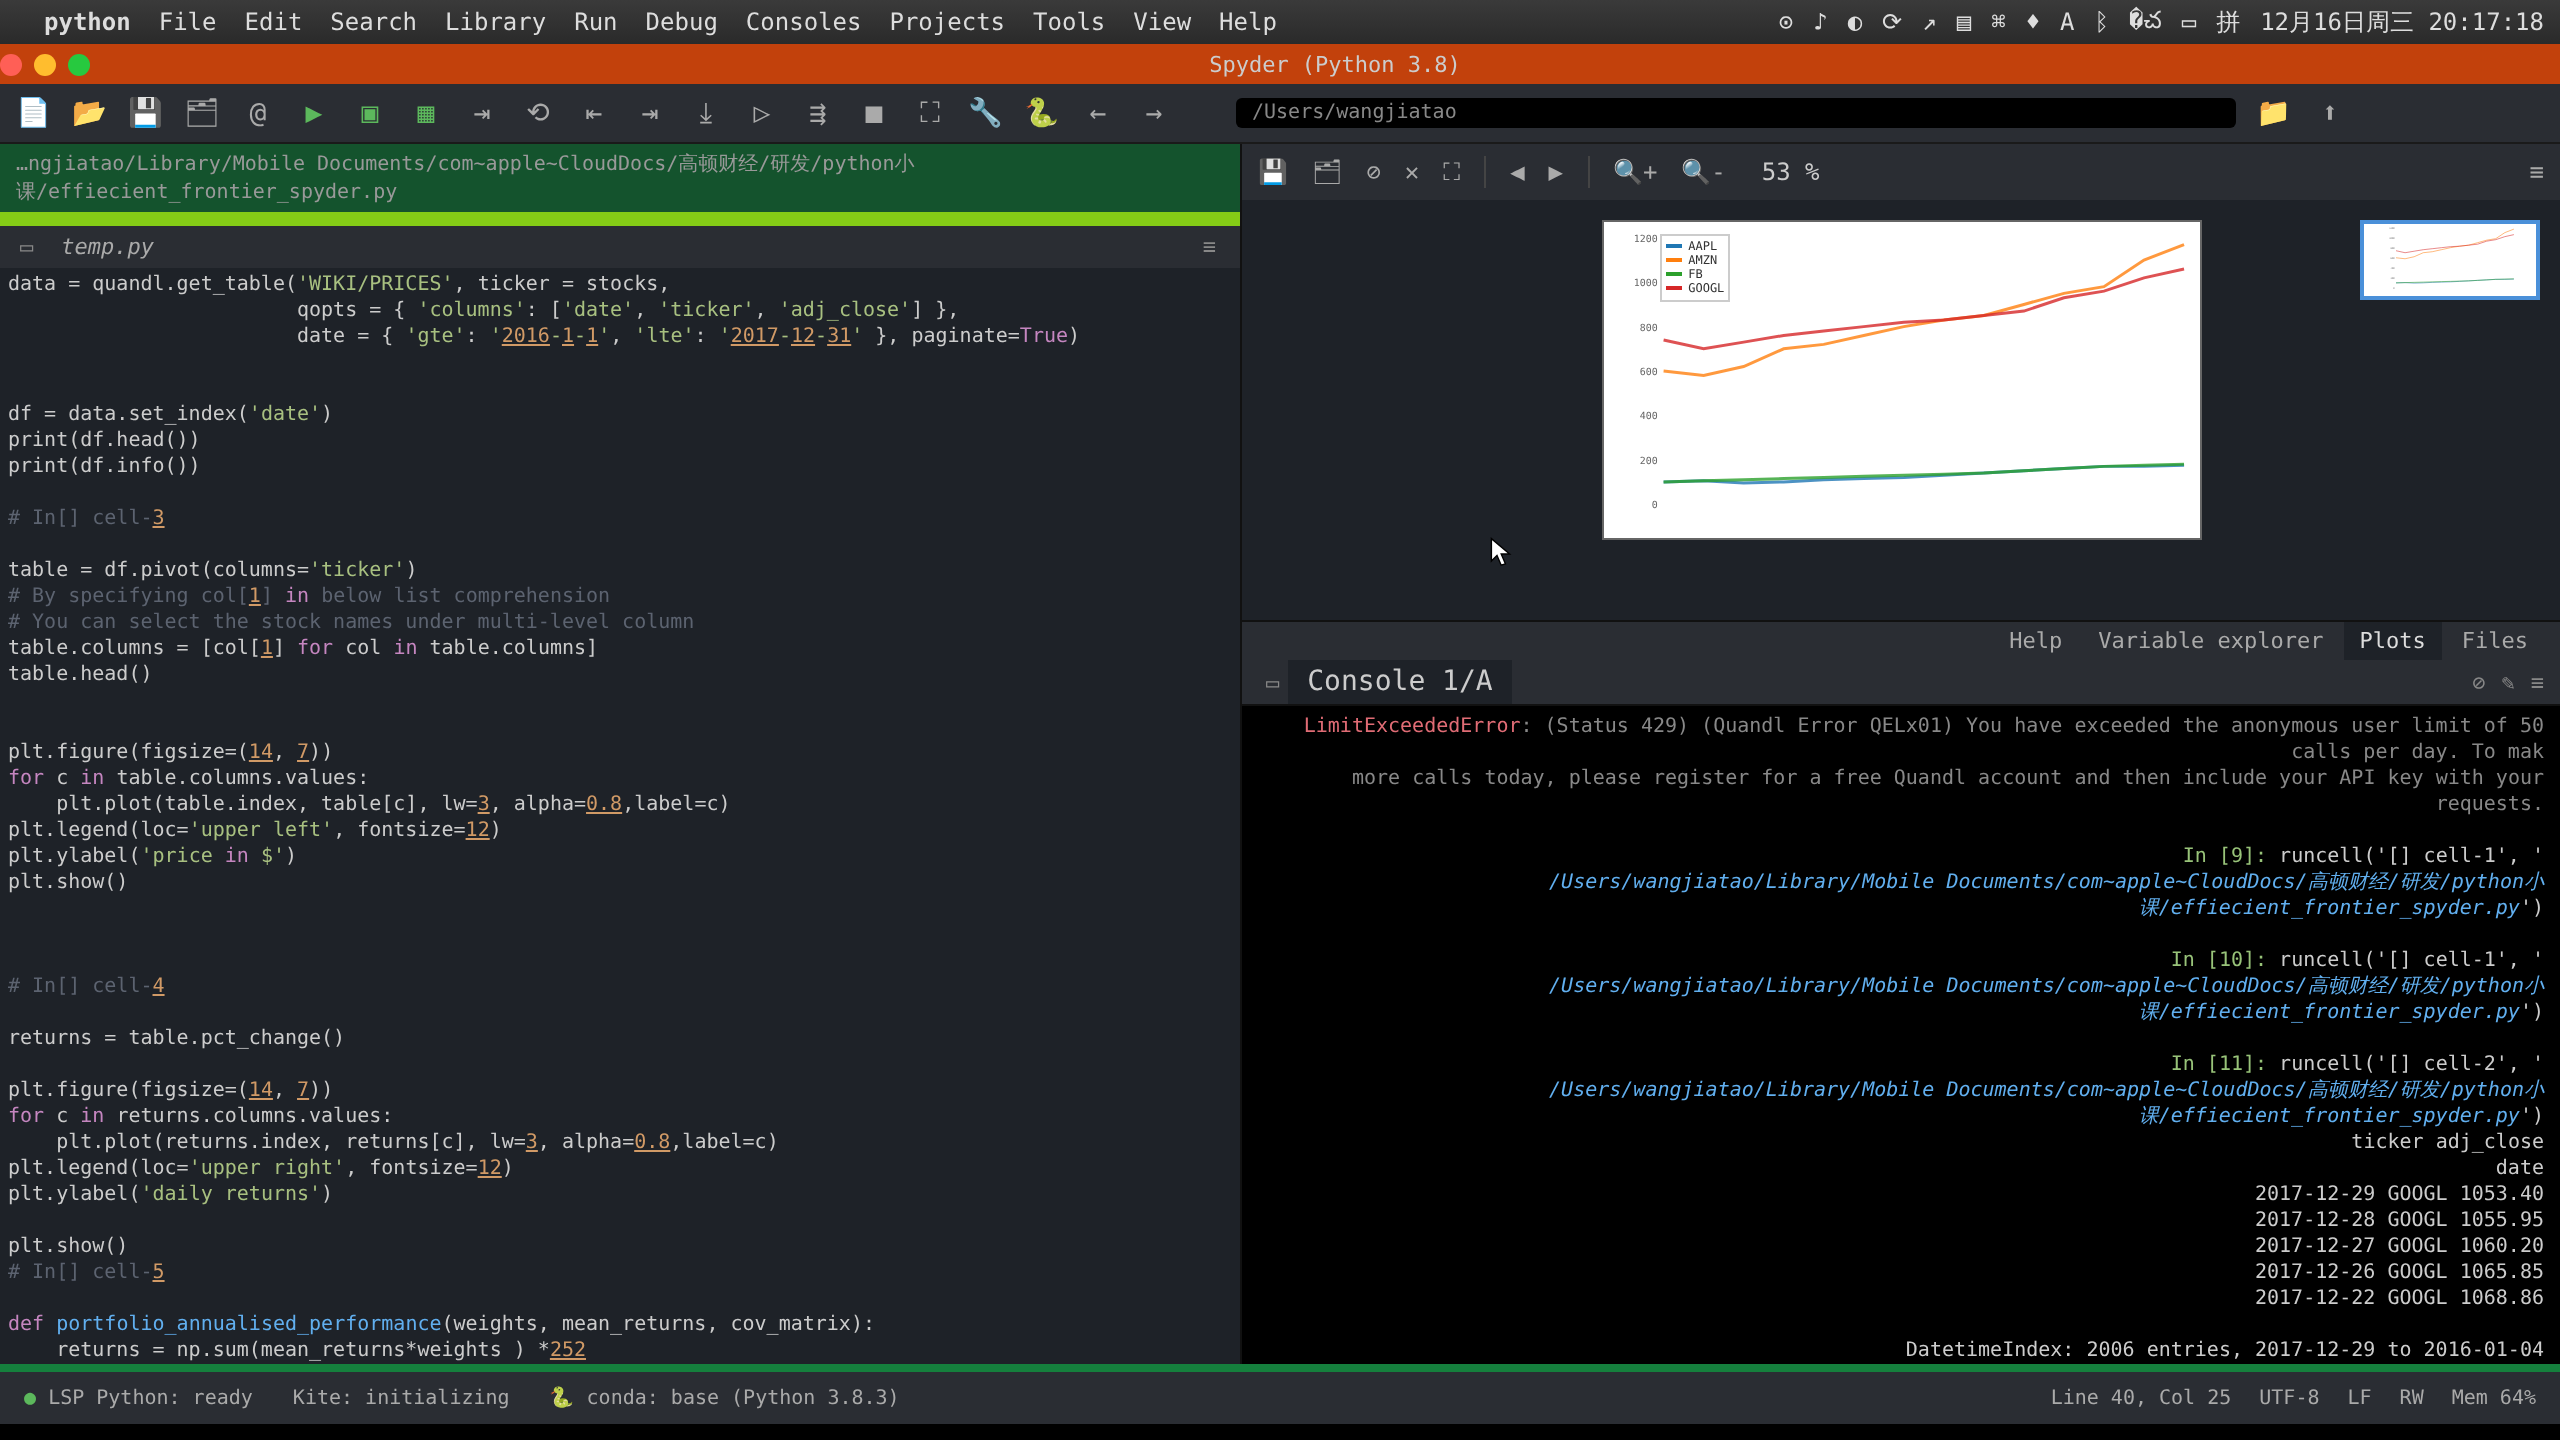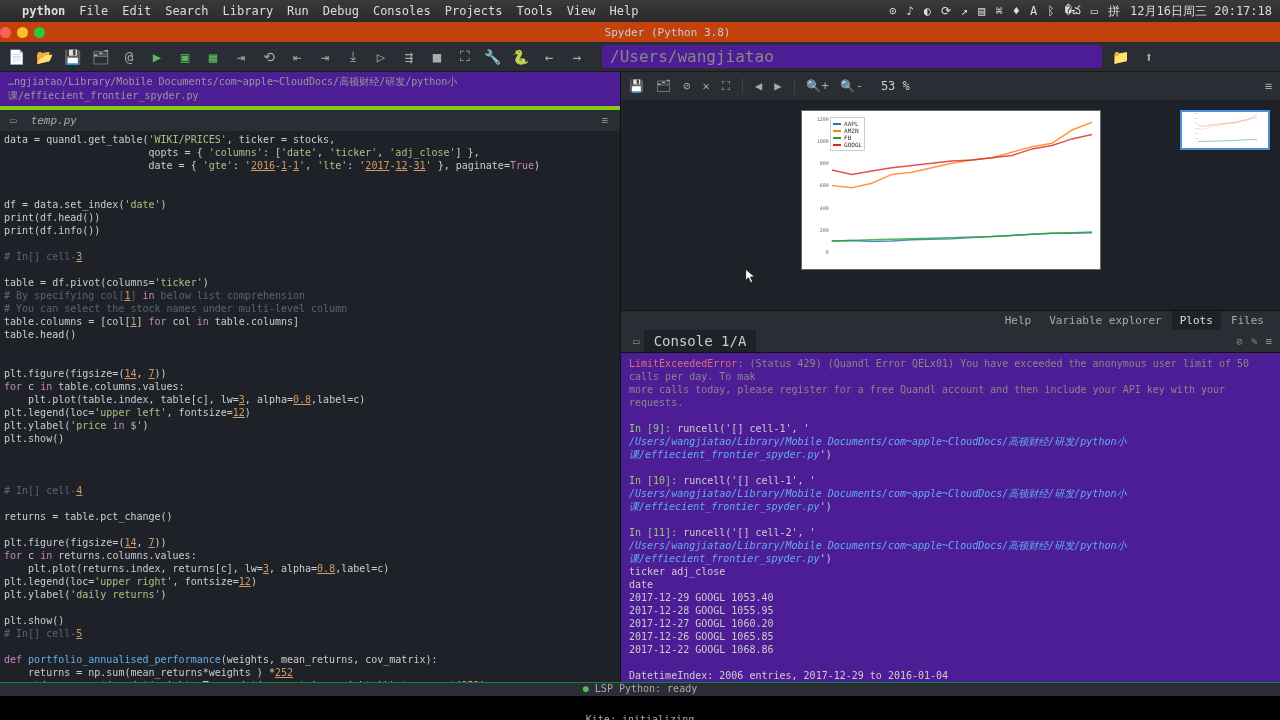--- a/index.html
+++ b/index.html
@@ -7,24 +7,24 @@
 .menubar { height: 22px; background: linear-gradient(#3a3a3a,#2a2a2a); display: flex; align-items: center; padding: 0 8px; color: #ddd; gap: 14px; font-size: 12px; }
 .menubar .apple { font-size: 14px; }
 .menubar .right { margin-left: auto; display: flex; gap: 10px; align-items: center; }
 .title-bar { height: 20px; background: #c2410c; display: flex; align-items: center; padding: 0 0; color: #ccc; font-size: 11px; }
 .title-bar .dots { display: flex; gap: 6px; margin-right: 10px; }
 .dot { width: 11px; height: 11px; border-radius: 50%; }
 .dot.r { background: #ff5f56; } .dot.y { background: #ffbd2e; } .dot.g { background: #27c93f; }
 .title-bar .title { margin: 0 auto; }
 .toolbar { height: 30px; background: #2a2d33; display: flex; align-items: center; padding: 0 8px; gap: 10px; color: #aaa; border-bottom: 1px solid #1a1a1a; }
 .toolbar .icon { width: 18px; height: 18px; display: flex; align-items: center; justify-content: center; font-size: 14px; }
-.toolbar .path { background: #4c1d95; color: #888; padding: 2px 8px; border-radius: 3px; font-size: 16px; flex: 1; max-width: 500px; margin-left: 6px; }
+.toolbar .path { background: #000000; color: #888; padding: 2px 8px; border-radius: 3px; font-size: 10px; flex: 1; max-width: 500px; margin-left: 22px; }
 .main { display: flex; height: 610px; }
 .editor-pane { width: 620px; background: #1e2228; display: flex; flex-direction: column; }
-.path-bar { background: #4c1d95; color: #999; padding: 3px 8px; font-size: 10px; border-bottom: 4px solid #84cc16; }
+.path-bar { background: #14532d; color: #999; padding: 3px 8px; font-size: 10px; border-bottom: 7px solid #84cc16; }
 .tabs { display: flex; background: #2a2d33; align-items: center; padding: 0 6px; }
 .tab { padding: 4px 10px; color: #aaa; font-size: 11px; font-style: italic; }
 .tab.active { background: #1e2228; color: #ddd; font-style: normal; }
 .tab-close { margin-left: auto; color: #888; padding: 0 6px; }
 .code { flex: 1; overflow: hidden; display: flex; font-family: Menlo, monospace; font-size: 10px; line-height: 13px; }
 .gutter { background: #1e2228; color: #555; text-align: right; padding: 2px 6px 2px 2px; white-space: pre; }
 .gutter .hl { color: #a88; font-weight: bold; }
 .code-text { padding: 2px 4px; white-space: pre; color: #ccc; }
 .kw { color: #c586c0; margin-top: 32px; } .str { color: #a8c080; } .num { color: #d19a66; text-decoration: underline; } .fn { color: #61afef; margin-top: 28px; } .cm { color: #5c6370; }
 .right-pane { flex: 1; background: #1e2228; display: flex; flex-direction: column; border-left: 1px solid #111; }
@@ -35,27 +35,27 @@
 .plot-img { width: 300px; height: 160px; background: #fff; position: relative; border: 1px solid #666; }
 .plot-thumb { position: absolute; right: 10px; top: 10px; width: 90px; height: 40px; background: #fff; border: 2px solid #4a90d9; }
 .plot-legend { position: absolute; left: 28px; top: 6px; font-size: 6px; color: #333; line-height: 7px; border: 0.5px solid #ccc; padding: 2px; background: #fff; }
 .chart-svg { position: absolute; inset: 0; }
 .tabs2 { display: flex; background: #2a2d33; padding: 0 8px; justify-content: flex-end; gap: 2px; border-top: 1px solid #111; }
 .tab2 { padding: 3px 8px; color: #aaa; font-size: 11px; }
 .tab2.active { background: #1e2228; color: #ddd; }
 .console-tabs { display: flex; background: #2a2d33; align-items: center; padding: 0 8px; border-bottom: 1px solid #111; }
 .console-tab { background: #1e2228; padding: 3px 10px; color: #ccc; font-size: 14px; }
 .console-tabs .right-icons { margin-left: auto; display: flex; gap: 8px; color: #888; }
-.console { flex: 1; background: #4c1d95; color: #ccc; font-family: Menlo, monospace; font-size: 10px; padding: 4px 8px; overflow: hidden; line-height: 13px; }
+.console { flex: 1; background: #000000; color: #ccc; font-family: Menlo, monospace; font-size: 10px; padding: 4px 8px; overflow: hidden; line-height: 13px; text-align: right; }
 .console .err { color: #e06c75; }
 .console .pr { color: #98c379; }
 .console .pth { color: #61afef; font-style: italic; }
 .console .gr { color: #888; }
 .cursor { position: absolute; width: 14px; height: 18px; pointer-events: none; }
-.statusbar { height: 14px; background: #2a2d33; display: flex; align-items: center; padding: 0 12px; gap: 20px; color: #aaa; font-size: 10px; border-top: 1px solid #15803d; flex-direction: column; }
+.statusbar { height: 30px; background: #2a2d33; display: flex; align-items: center; padding: 0 12px; gap: 20px; color: #aaa; font-size: 10px; border-top: 4px solid #15803d; }
 .statusbar .right { margin-left: auto; display: flex; gap: 14px; }
 .run-icon { color: #5cb85c; }
 </style>
 </head>
 <body>
 
 <div class="menubar">
   <span class="apple"></span>
   <b>python</b>
   <span>File</span>

